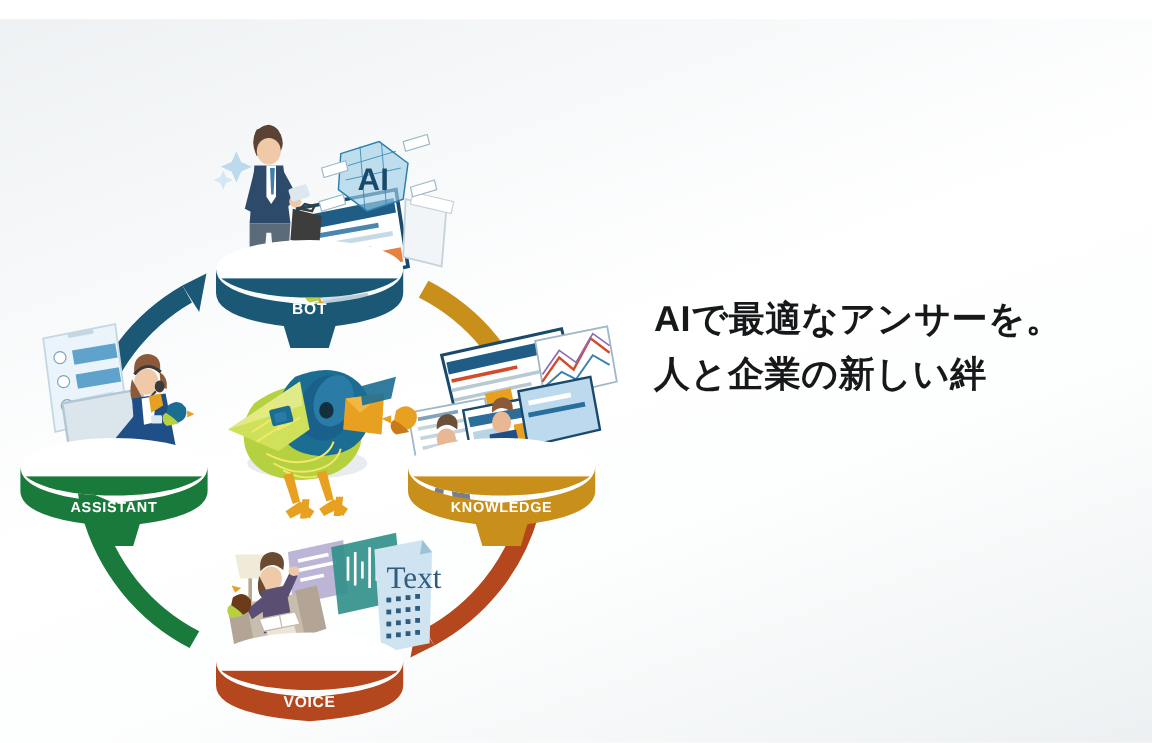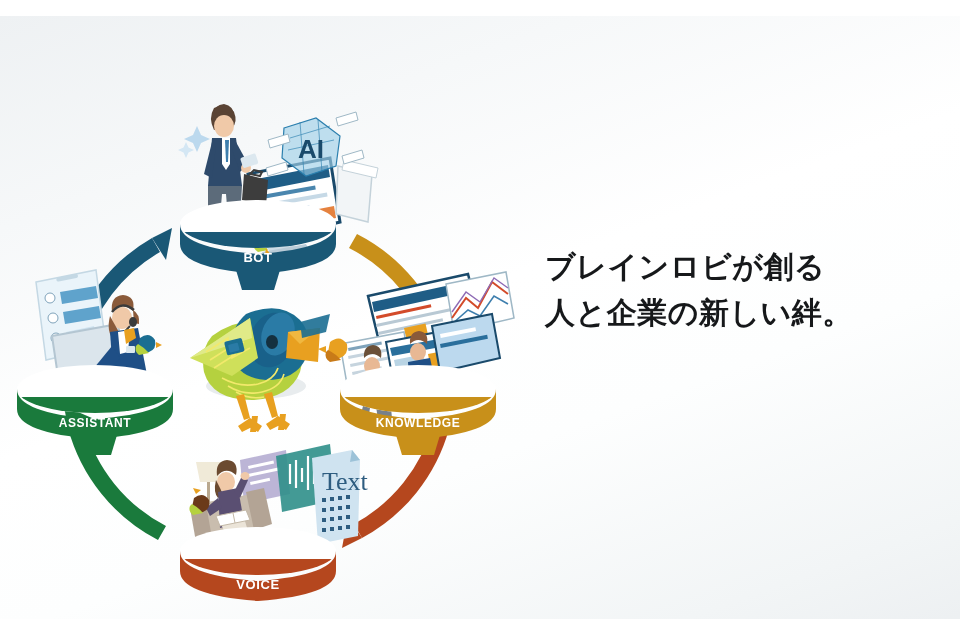--- a/index.html
+++ b/index.html
@@ -376,17 +376,17 @@
           <path d="M272 346 L278 370 L272 372 L264 348 Z"></path>
           <path d="M278 370 L290 378 L286 384 L272 376 Z"></path>
           <path d="M278 370 L266 378 L270 384 L282 378 Z"></path>
           <path d="M280 368 L278 384 L284 384 L286 368 Z"></path>
         </g>
       </g>
     </svg>
   </div>
 
   <div class="headline">
-    <span class="line">ブレインロビが創る</span>
-    <span class="line">人と企業の新しい絆。</span>
+    <span class="line">AIで最適なアンサーを。</span>
+    <span class="line">人と企業の新しい絆</span>
   </div>
 
 </div>
 
 </body></html>

